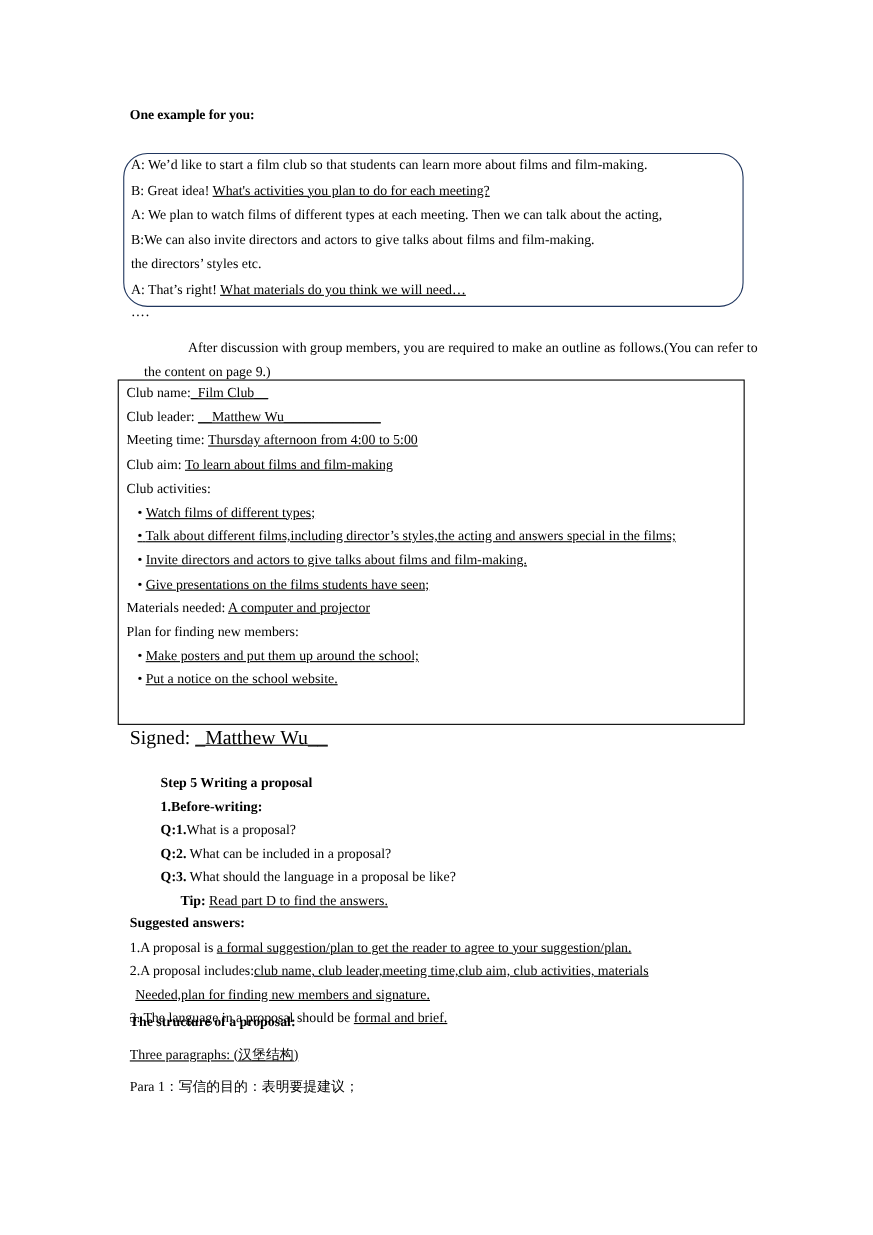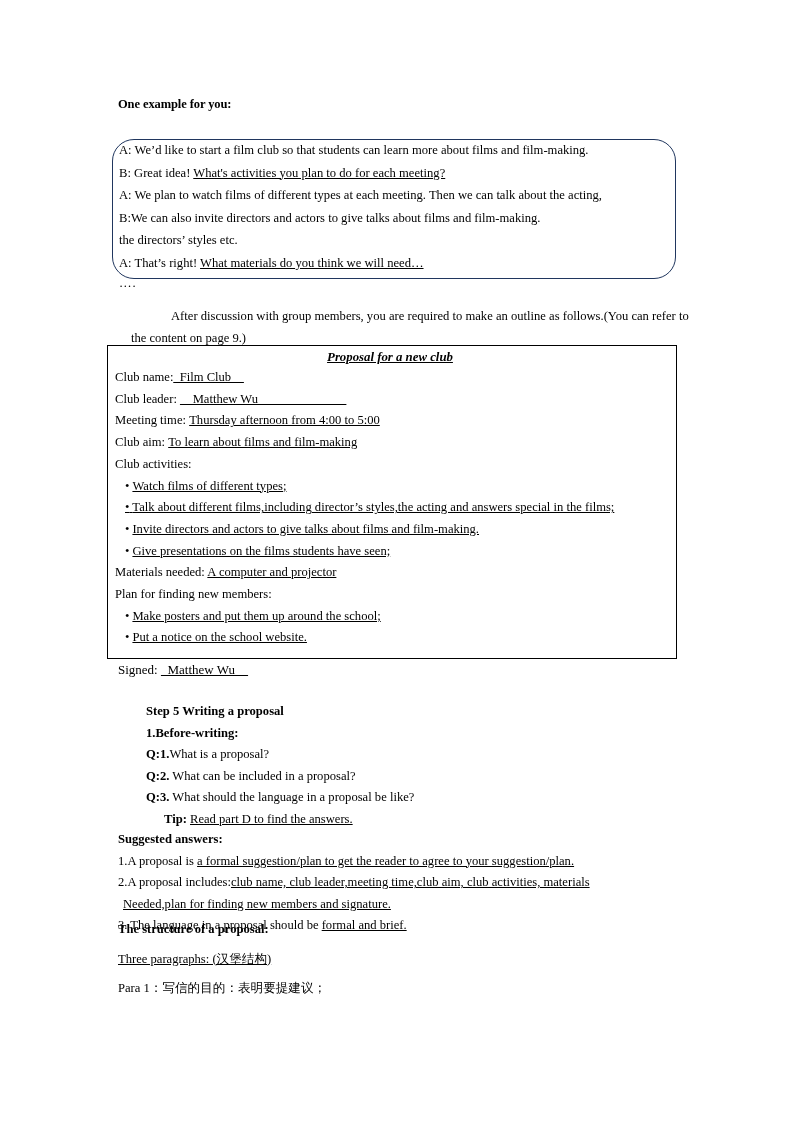--- a/index.html
+++ b/index.html
@@ -124,21 +124,21 @@
     text-decoration: underline;
     width: 546px;
   }
   .just-item .bdot { text-decoration: none; }
 
   
   .signed-line {
     position: absolute;
     left: 118px;
     top: 660px;
-    font-size: 13px;
+    font-size: 18px;
     line-height: 20px;
     white-space: nowrap;
     text-align: center;
   }
 
   
   .step-block {
     position: absolute;
     left: 118px;
     top: 701px;
@@ -189,21 +189,20 @@
     <div class="dline">the directors’ styles etc.</div>
     <div class="dline"><span>A:  That’s right! </span><span class="u">What materials  do you think we will  need…</span></div>
     <div class="dots">….</div>
   </div>
 
   <div class="after-para">After discussion with group members, you are required to make an outline as follows.(You can refer to the content on page 9.)</div>
 
   <div class="proposal-box"></div>
   <div class="proposal-inner">
 
-    <div class="proposal-title">Proposal for a new club</div>
 
     <div class="field-row"><span>Club name:</span><span class="fill">_Film  Club__ </span></div>
 
     <div class="field-row"><span>Club leader:  </span><span class="fill">__Matthew Wu______________</span></div>
 
     <div class="field-row"><span>Meeting time:  </span><span class="fill">  Thursday afternoon from 4:00 to 5:00  </span></div>
 
     <div class="field-row"><span>Club aim:  </span><span class="fill">  To learn about films and film-making  </span></div>
 
     <div class="field-row">Club activities:</div>

